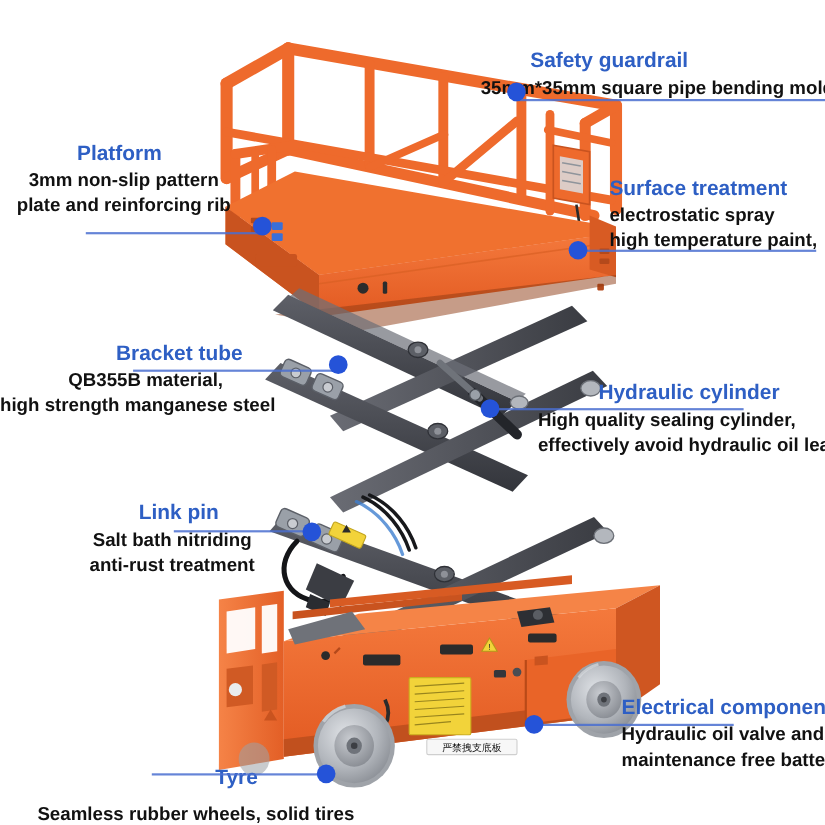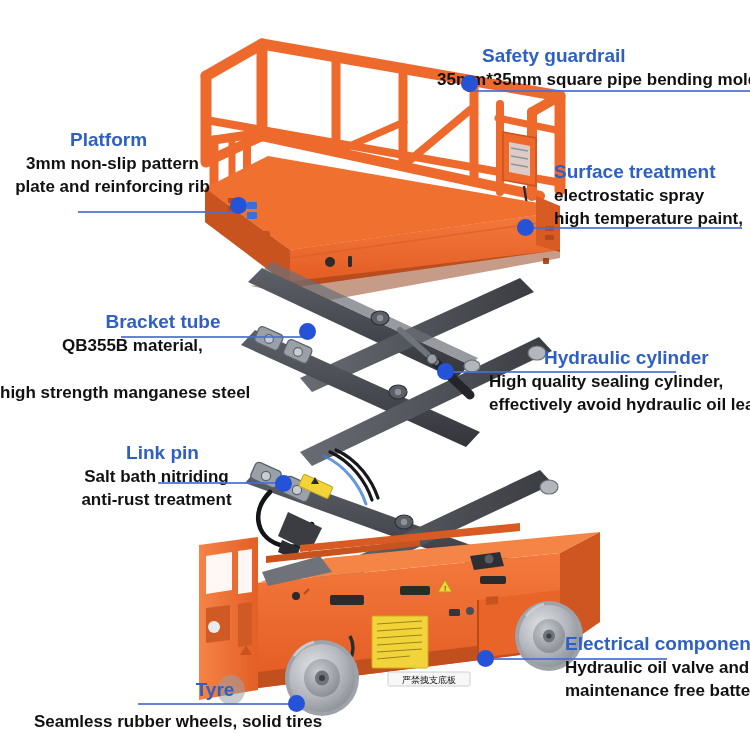--- a/index.html
+++ b/index.html
@@ -310,49 +310,49 @@
     <div class="title">Surface treatment</div>
     <div class="body">electrostatic spray</div>
     <div class="body">high temperature paint,</div>
   </div>
   <div class="rule" style="left:530px;top:227px;width:212px;"></div>
   <div class="dot" style="left:517px;top:219px;"></div>
 
   <div class="callout left" style="left:0px;top:310px;width:248px;">
     <div class="title" style="text-align:center;margin-left:78px;">Bracket tube</div>
     <div class="body" style="text-align:left;margin-left:62px;">QB355B material,</div>
-    <div class="body" style="text-align:center;margin-top:24px;">high strength manganese steel</div>
+    <div class="body" style="text-align:center;">high strength manganese steel</div>
   </div>
   <div class="rule" style="left:121px;top:336px;width:185px;"></div>
   <div class="dot" style="left:299px;top:323px;"></div>
 
   <div class="callout right" style="left:489px;top:346px;">
     <div class="title" style="margin-left:55px;">Hydraulic cylinder</div>
     <div class="body">High quality sealing cylinder,</div>
     <div class="body">effectively avoid hydraulic oil leakage</div>
   </div>
   <div class="rule" style="left:448px;top:371px;width:228px;"></div>
   <div class="dot" style="left:437px;top:363px;"></div>
 
-  <div class="callout left" style="left:0px;top:441px;width:243px;">
+  <div class="callout left" style="left:0px;top:455px;width:243px;">
     <div class="title" style="text-align:center;margin-left:82px;">Link pin</div>
     <div class="body" style="text-align:center;margin-left:70px;">Salt bath nitriding</div>
     <div class="body" style="text-align:center;margin-left:70px;">anti-rust treatment</div>
   </div>
   <div class="rule" style="left:158px;top:482px;width:128px;"></div>
   <div class="dot" style="left:275px;top:475px;"></div>
 
   <div class="callout right" style="left:565px;top:632px;">
     <div class="title">Electrical components</div>
     <div class="body" style="text-align:center;width:180px;">Hydraulic oil valve and</div>
     <div class="body" style="text-align:center;width:180px;">maintenance free battery</div>
   </div>
   <div class="rule" style="left:487px;top:658px;width:180px;"></div>
   <div class="dot" style="left:477px;top:650px;"></div>
 
   <div class="callout center" style="left:34px;top:678px;width:258px;">
-    <div class="title" style="text-align:center;margin-left:104px;">Tyre</div>
+    <div class="title" style="text-align:center;margin-left:104px;margin-top:18px;">Tyre</div>
     <div class="body" style="text-align:center;margin-top:8px;">Seamless rubber wheels, solid tires</div>
   </div>
   <div class="rule" style="left:138px;top:703px;width:160px;"></div>
   <div class="dot" style="left:288px;top:695px;"></div>
 
 </div>
 
 </body></html>

